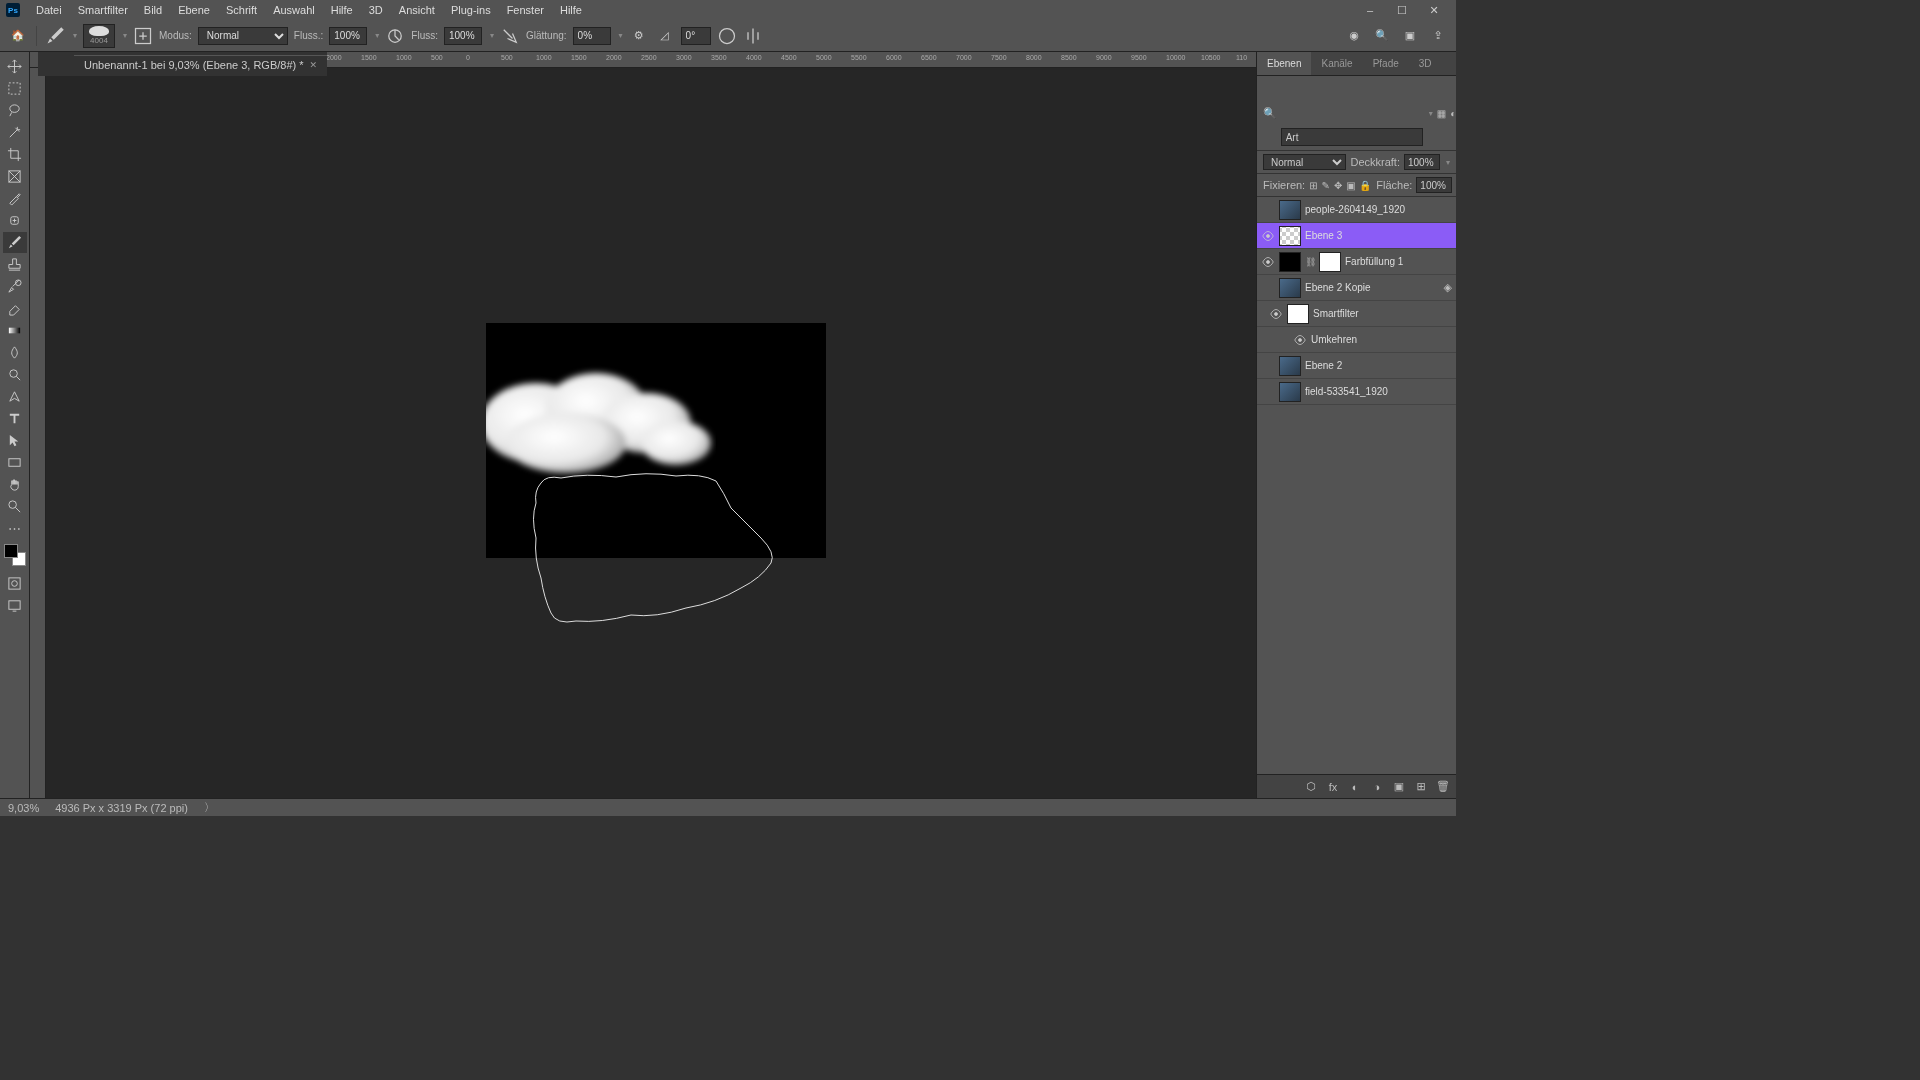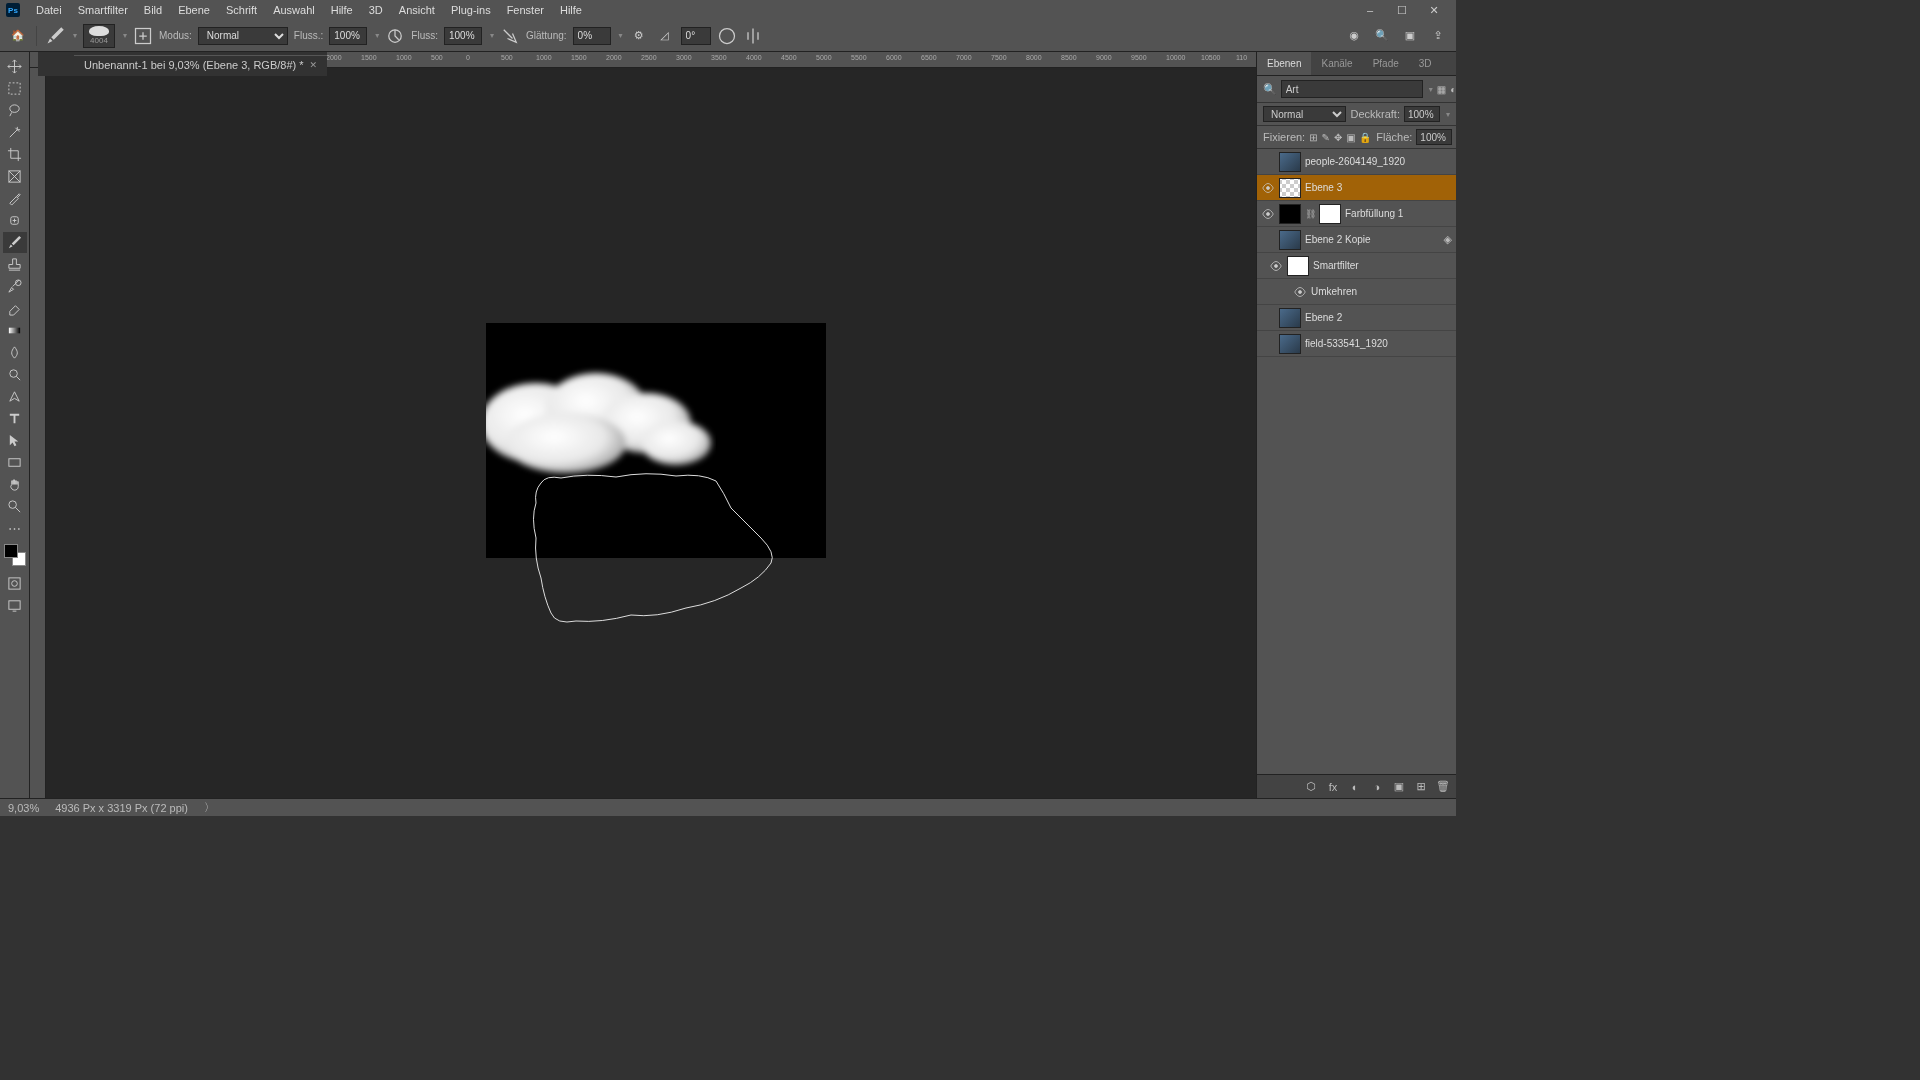--- a/index.html
+++ b/index.html
@@ -50,29 +50,29 @@
 .stage { position: absolute; top: 16px; left: 16px; right: 0; bottom: 0; background: #262626; }
 .artboard { position: absolute; left: 440px; top: 255px; width: 340px; height: 235px; background: #000; }
 .cloud { position: absolute; left: 0px; top: 35px; width: 230px; height: 120px; }
 
 
 .rightpanel { width: 200px; background: #535353; border-left: 1px solid #222; display: flex; flex-direction: column; }
 .panel-tabs { height: 24px; display: flex; align-items: center; background: #434343; border-bottom: 1px solid #222; }
 .panel-tab { padding: 0 10px; height: 100%; display: flex; align-items: center; font-size: 10px; color: #999; text-align: center; }
 .panel-tab.active { background: #535353; color: #ddd; }
 .panel-search { padding: 4px 6px; display: flex; align-items: center; gap: 4px; border-bottom: 1px solid #333; }
-.panel-search input { flex: 1; background: #3a3a3a; border: 1px solid #222; color: #ccc; font-size: 10px; padding: 2px 4px; height: 18px; }
+.panel-search input { flex: 1; background: #3a3a3a; border: 1px solid #222; color: #ccc; font-size: 10px; padding: 2px 4px; height: 18px; margin-top: 48px; }
 .mini-icon { width: 16px; height: 16px; display: flex; align-items: center; justify-content: center; color: #bbb; font-size: 10px; }
 .panel-row { padding: 3px 6px; display: flex; align-items: center; gap: 4px; border-bottom: 1px solid #333; font-size: 10px; }
 .panel-row .lbl { color: #bbb; }
 .panel-row select, .panel-row input { background: #3a3a3a; border: 1px solid #222; color: #ccc; height: 16px; font-size: 10px; padding: 0 3px; }
 
 .layers { flex: 1; overflow: auto; }
 .layer { display: flex; align-items: center; height: 26px; padding: 0 4px; gap: 4px; border-bottom: 1px solid #444; }
-.layer.selected { background: #a16207; }
+.layer.selected { background: #8b5cf6; }
 .layer .vis { width: 14px; height: 14px; display: flex; align-items: center; justify-content: center; color: #ccc; }
 .layer .thumb { width: 22px; height: 20px; background: #888; border: 1px solid #222; flex-shrink: 0; }
 .layer .thumb.checker { background: repeating-conic-gradient(#ccc 0% 25%, #fff 0% 50%) 50% / 8px 8px; }
 .layer .thumb.black { background: #000; }
 .layer .thumb.white { background: #fff; }
 .layer .thumb.img { background: linear-gradient(135deg, #4a6a8a 0%, #2a3a4a 100%); }
 .layer .name { font-size: 10px; color: #ddd; overflow: hidden; text-overflow: ellipsis; white-space: nowrap; }
 .layer.indent1 { padding-left: 12px; }
 .layer.indent2 { padding-left: 36px; }
 .layer .link { width: 10px; text-align: center; color: #bbb; font-size: 9px; }

